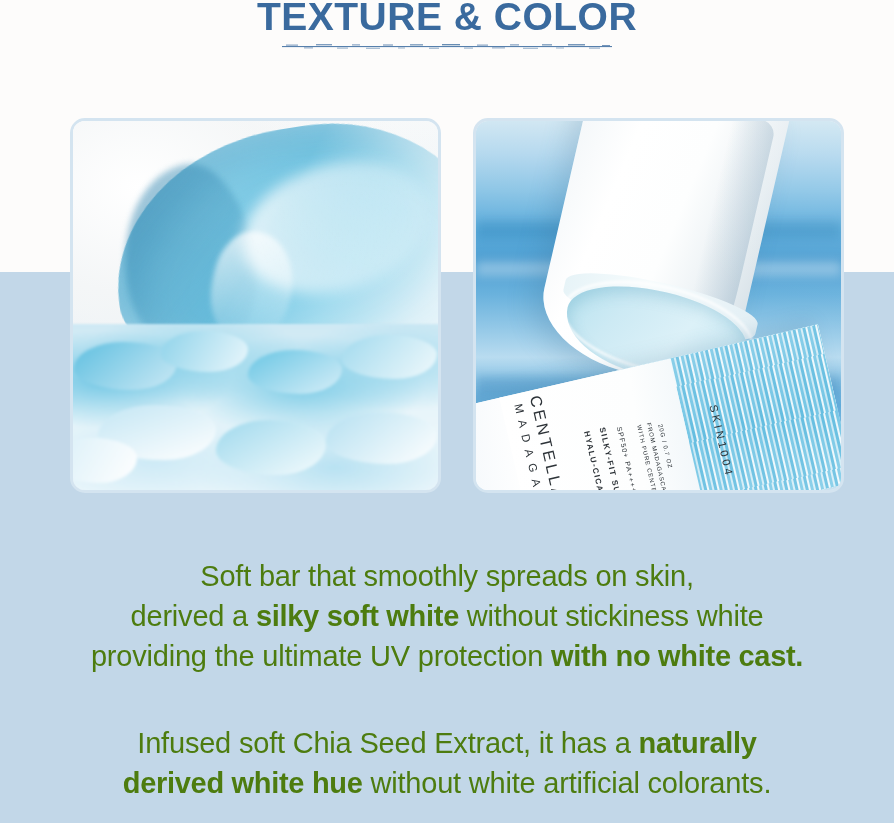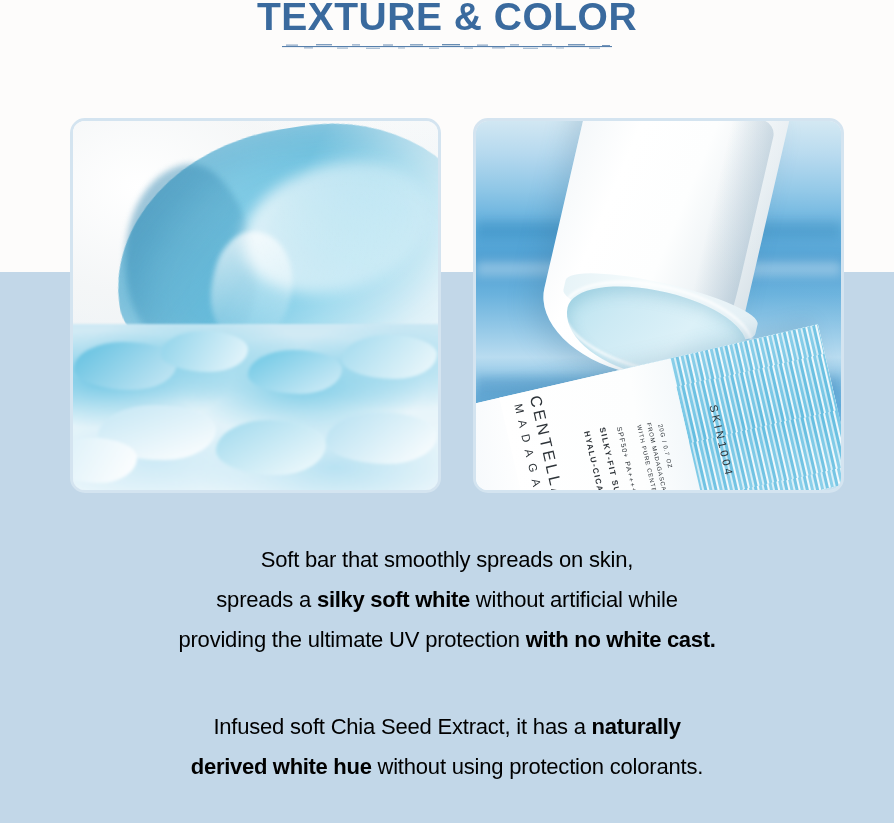--- a/index.html
+++ b/index.html
@@ -315,24 +315,24 @@
   
   .copy {
     position: absolute;
     left: 0;
     top: 540px;
     width: 894px;
     text-align: center;
     z-index: 5;
   }
   .copy p {
-    margin: 0;
-    color: #000000;
+    margin: 16px;
+    color: #4d7c0f;
     font-family: "Liberation Sans", sans-serif;
-    font-size: 22px;
+    font-size: 29px;
     font-weight: 300;
     line-height: 40px;
     letter-spacing: -0.2px;
   }
   .copy p b {
     font-weight: 700;
     letter-spacing: -0.3px;
   }
   .copy .para-2 {
     margin-top: 47px;
@@ -431,23 +431,23 @@
           <span class="box-text bt-brand" style="left:70%; top:34%; color:#2d3338;">SKIN1004</span>
         </div>
         <div class="card-gloss"></div>
       </div>
     </div>
   </div>
 
   <div class="copy">
     <p class="para-1">
       <span>Soft bar that smoothly spreads on skin,</span><br>
-      <span>spreads a </span><b>silky soft white</b><span> without artificial while</span><br>
+      <span>derived a </span><b>silky soft white</b><span> without stickiness white</span><br>
       <span>providing the ultimate UV protection </span><b>with no white cast.</b>
     </p>
 
     <p class="para-2">
       <span>Infused soft Chia Seed Extract, it has a </span><b>naturally</b><br>
-      <b>derived white hue</b><span> without using protection colorants.</span>
+      <b>derived white hue</b><span> without white artificial colorants.</span>
     </p>
   </div>
 
 </div>
 
 </body></html>

